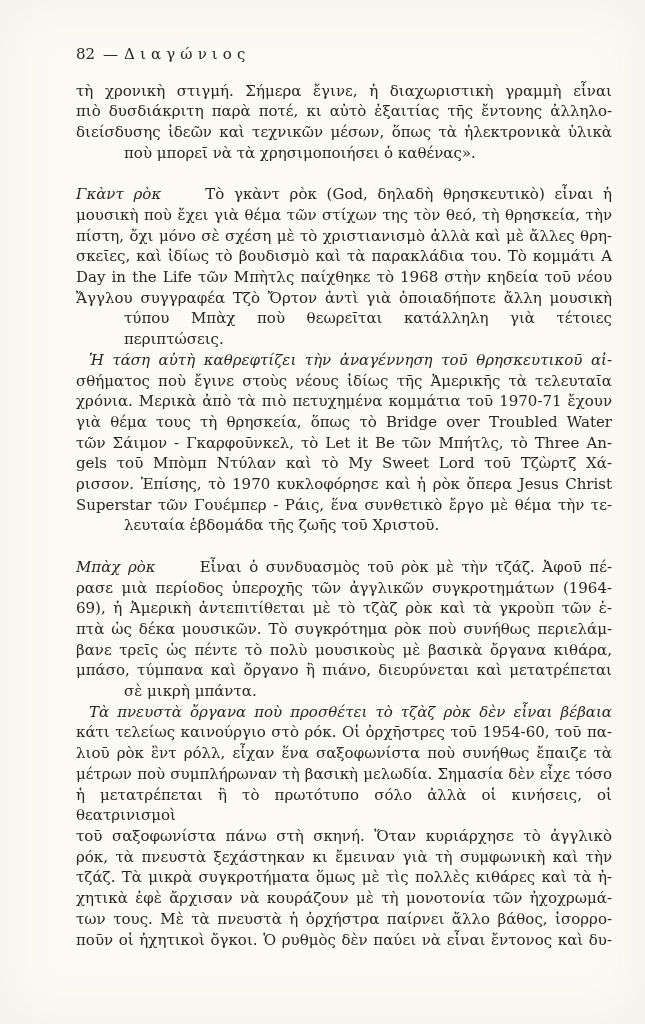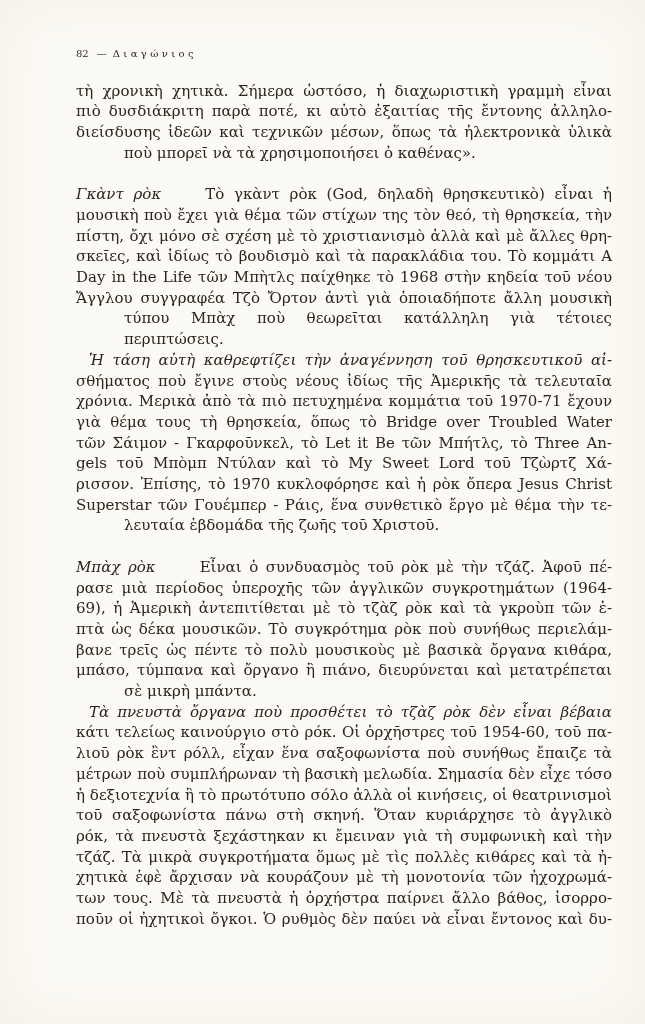--- a/index.html
+++ b/index.html
@@ -22,21 +22,21 @@
   .textblock {
     position: absolute;
     left: 76px;
     top: 44px;
     width: 536px;
     font-size: 15px;
     line-height: 20.7px;
   }
   .running-head {
     margin-bottom: 16px;
-    font-size: 10px;
+    font-size: 15px;
     white-space: nowrap;
   }
   .running-head .dash { margin: 0 6px 0 8px; }
   .running-head .journal { letter-spacing: 0.34em; }
   .gap { height: 20.7px; }
   .ln {
     text-align: justify;
     text-align-last: justify;
     hyphens: none;
   }
@@ -51,21 +51,21 @@
 <body>
 
 <div class="page">
   <div class="textblock">
 
     <div class="running-head">
       <span>82</span><span class="dash">—</span><span class="journal">Διαγώνιος</span>
     </div>
 
     <div>
-      <div class="ln">τὴ χρονικὴ χητικὰ. Σήμερα ὡστόσο, ἡ διαχωριστικὴ γραμμὴ εἶναι</div>
+      <div class="ln">τὴ χρονικὴ στιγμή. Σήμερα ἔγινε, ἡ διαχωριστικὴ γραμμὴ εἶναι</div>
       <div class="ln">πιὸ δυσδιάκριτη παρὰ ποτέ, κι αὐτὸ ἐξαιτίας τῆς ἔντονης ἀλληλο-</div>
       <div class="ln">διείσδυσης ἰδεῶν καὶ τεχνικῶν μέσων, ὅπως τὰ ἠλεκτρονικὰ ὑλικὰ</div>
       <div class="ln end">ποὺ μπορεῖ νὰ τὰ χρησιμοποιήσει ὁ καθένας».</div>
     </div>
 
     <div class="gap"></div>
 
     <div>
       <div>
         <div class="ln"><span class="runhead">Γκὰντ ρὸκ</span><span>Τὸ γκὰντ ρὸκ (God, δηλαδὴ θρησκευτικὸ) εἶναι ἡ</span></div>
@@ -99,21 +99,21 @@
         <div class="ln">πτὰ ὡς δέκα μουσικῶν. Τὸ συγκρότημα ρὸκ ποὺ συνήθως περιελάμ-</div>
         <div class="ln">βανε τρεῖς ὡς πέντε τὸ πολὺ μουσικοὺς μὲ βασικὰ ὄργανα κιθάρα,</div>
         <div class="ln">μπάσο, τύμπανα καὶ ὄργανο ἢ πιάνο, διευρύνεται καὶ μετατρέπεται</div>
         <div class="ln end">σὲ μικρὴ μπάντα.</div>
       </div>
       <div>
         <div class="ln indent">Τὰ πνευστὰ ὄργανα ποὺ προσθέτει τὸ τζὰζ ρὸκ δὲν εἶναι βέβαια</div>
         <div class="ln">κάτι τελείως καινούργιο στὸ ρόκ. Οἱ ὀρχῆστρες τοῦ 1954-60, τοῦ πα-</div>
         <div class="ln">λιοῦ ρὸκ ἒντ ρόλλ, εἶχαν ἕνα σαξοφωνίστα ποὺ συνήθως ἔπαιζε τὰ</div>
         <div class="ln">μέτρων ποὺ συμπλήρωναν τὴ βασικὴ μελωδία. Σημασία δὲν εἶχε τόσο</div>
-        <div class="ln">ἡ δεξιοτεχνία ἢ τὸ πρωτότυπο σόλο ἀλλὰ οἱ κινήσεις, οἱ θεατρινισμοὶ</div>
+        <div class="ln">ἡ μετατρέπεται ἢ τὸ πρωτότυπο σόλο ἀλλὰ οἱ κινήσεις, οἱ θεατρινισμοὶ</div>
         <div class="ln">τοῦ σαξοφωνίστα πάνω στὴ σκηνή. Ὅταν κυριάρχησε τὸ ἀγγλικὸ</div>
         <div class="ln">ρόκ, τὰ πνευστὰ ξεχάστηκαν κι ἔμειναν γιὰ τὴ συμφωνικὴ καὶ τὴν</div>
         <div class="ln">τζάζ. Τὰ μικρὰ συγκροτήματα ὅμως μὲ τὶς πολλὲς κιθάρες καὶ τὰ ἠ-</div>
         <div class="ln">χητικὰ ἐφὲ ἄρχισαν νὰ κουράζουν μὲ τὴ μονοτονία τῶν ἠχοχρωμά-</div>
         <div class="ln">των τους. Μὲ τὰ πνευστὰ ἡ ὀρχήστρα παίρνει ἄλλο βάθος, ἰσορρο-</div>
         <div class="ln">ποῦν οἱ ἠχητικοὶ ὄγκοι. Ὁ ρυθμὸς δὲν παύει νὰ εἶναι ἔντονος καὶ δυ-</div>
       </div>
     </div>
 
   </div>

